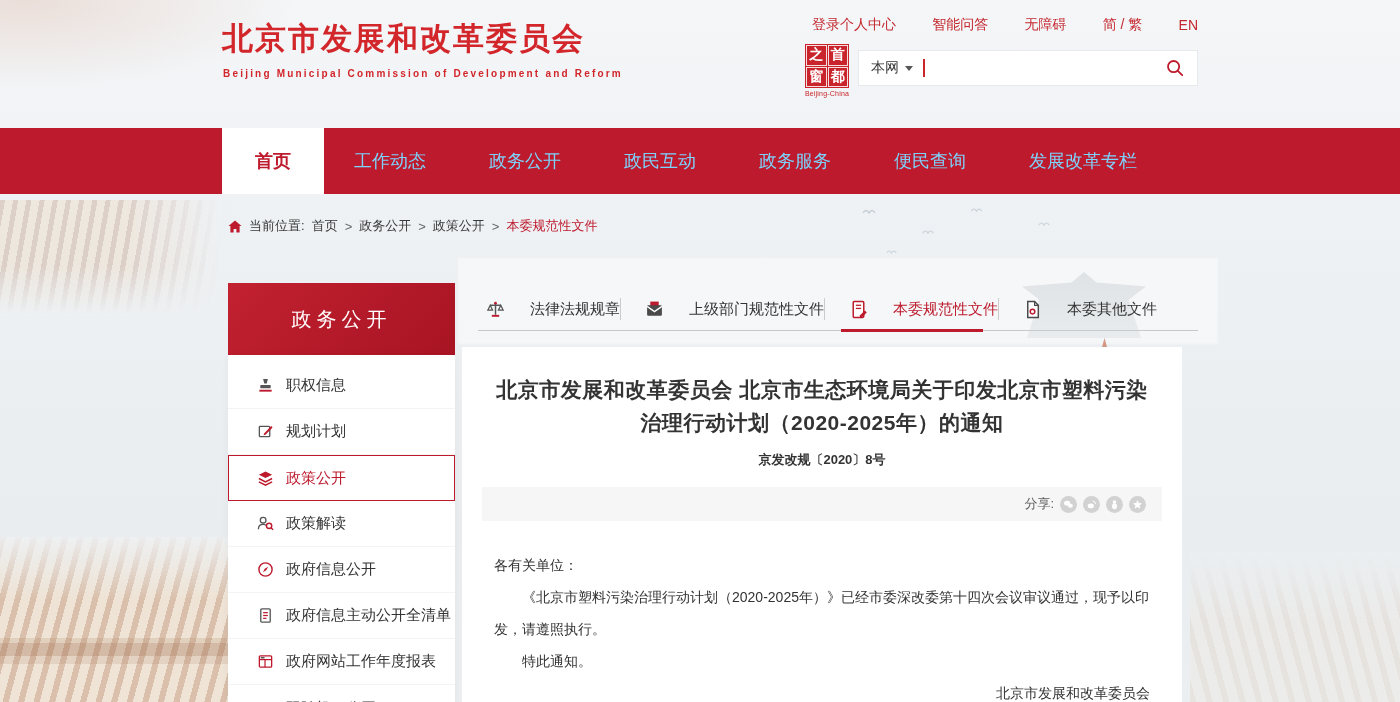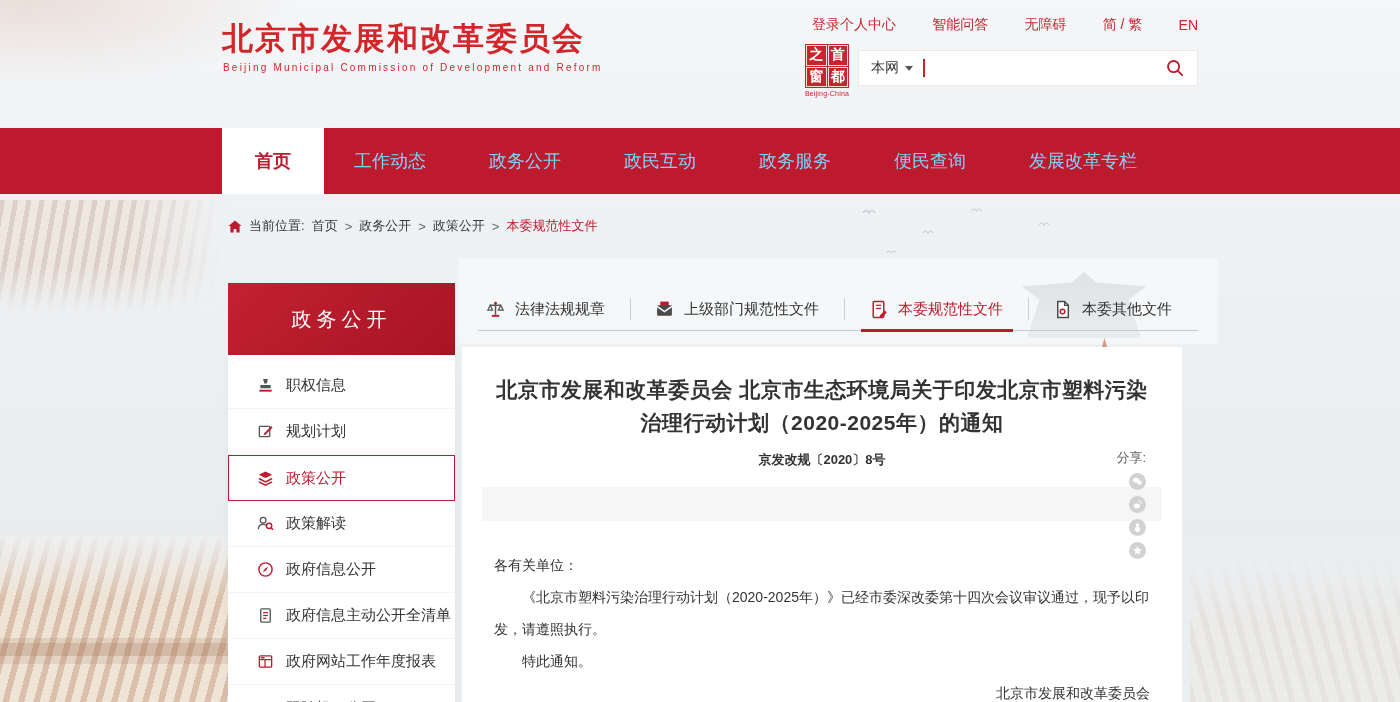--- a/index.html
+++ b/index.html
@@ -32,21 +32,21 @@
     background:linear-gradient(180deg,#6d7780,#aab2b8);
     clip-path:polygon(50% 0,60% 16%,100% 22%,86% 42%,96% 100%,4% 100%,14% 42%,0 22%,40% 16%);}
   .spire{top:338px;left:1100px;width:9px;height:16px;opacity:.6;
     background:#c25a3a;clip-path:polygon(50% 0,100% 100%,0 100%);}
   .bird{position:absolute;}
 
   
   .header{position:absolute;top:0;left:0;width:1400px;height:128px;}
   .site-title{position:absolute;left:222px;top:18px;font-size:31px;font-weight:bold;
     color:#d2262b;letter-spacing:2px;white-space:nowrap;}
-  .site-sub{position:absolute;left:223px;top:62px;font-size:10px;font-weight:normal;
+  .site-sub{position:absolute;left:223px;top:68px;font-size:10px;font-weight:bold;
     color:#d2262b;letter-spacing:2.2px;white-space:nowrap;}
   .top-links{position:absolute;left:812px;top:16px;width:386px;display:flex;
     justify-content:space-between;align-items:center;font-size:14px;}
   .top-links span{color:#c4282f;cursor:pointer;white-space:nowrap;}
   .seal{position:absolute;left:803px;top:44px;width:48px;text-align:center;cursor:pointer;}
   .seal-box{width:44px;height:44px;margin:0 auto;border:1px solid #c9242b;background:#c9242b;
     display:grid;grid-template-columns:1fr 1fr;grid-template-rows:1fr 1fr;gap:1px;}
   .seal-box b{background:#c9242b;color:#fff;font-size:14px;font-weight:bold;
     display:flex;align-items:center;justify-content:center;box-shadow:inset 0 0 0 1px rgba(255,255,255,.85);}
   .seal-caption{font-size:7px;color:#c9242b;margin-top:2px;letter-spacing:.2px;}
@@ -81,37 +81,37 @@
     box-shadow:0 2px 8px rgba(0,0,0,.05);padding-top:8px;overflow:hidden;}
   .side-item{height:46px;display:flex;align-items:center;gap:12px;padding-left:28px;
     font-size:15px;color:#333;cursor:pointer;border-bottom:1px solid #f4f4f4;}
   .side-item:last-child{border-bottom:none;}
   .side-item.active{box-shadow:inset 0 0 0 1px #bd1a2d;color:#bd1a2d;border-bottom:none;}
   .side-item .ico{width:18px;height:18px;flex:0 0 18px;display:flex;align-items:center;justify-content:center;}
 
   
   .tabs{position:absolute;left:478px;top:288px;width:720px;height:43px;display:flex;
     align-items:center;border-bottom:1px solid #c9c9c9;padding-left:8px;}
-  .tab{position:relative;display:flex;align-items:center;gap:10px;font-size:15px;color:#333;
-    cursor:pointer;padding-right:25px;margin-right:24px;border-right:1px solid #ccc;height:22px;white-space:nowrap;}
+  .tab{position:relative;display:flex;align-items:center;gap:25px;font-size:15px;color:#333;
+    cursor:pointer;margin-right:24px;border-right:1px solid #ccc;height:22px;white-space:nowrap;}
   .tab:last-child{border-right:none;}
   .tab.active{color:#bd1a2d;}
   .tab.active::after{content:"";position:absolute;left:-8px;right:15px;bottom:-12px;height:3px;background:#bd1a2d;}
   .tab .ico{width:19px;height:19px;display:flex;align-items:center;justify-content:center;}
 
   
   .article{position:absolute;left:462px;top:347px;width:720px;height:355px;background:#fff;
     padding:26px 20px 0;}
   .article-title{margin:0 10px;text-align:center;font-size:21px;font-weight:bold;color:#333;
     line-height:33px;letter-spacing:.5px;}
   .doc-number{text-align:center;font-size:13px;color:#333;margin-top:12px;font-weight:bold;}
   .meta-bar{margin-top:18px;height:34px;background:#f6f6f6;display:flex;align-items:center;
     padding:0 16px;font-size:13px;color:#5f5f5f;}
   .meta-left{display:flex;gap:16px;}
-  .meta-share{margin-left:auto;display:flex;align-items:flex-end;gap:6px;flex-direction:column;}
+  .meta-share{margin-left:auto;display:flex;align-items:center;gap:6px;}
   .share-circle{width:17px;height:17px;border-radius:50%;background:#d2d2d2;cursor:pointer;
     display:flex;align-items:center;justify-content:center;}
   .article-body{margin:28px 12px 0;font-size:14px;line-height:32px;color:#333;}
   .article-body p{margin:0;}
   .p-indent{text-indent:2em;}
   .p-sign{text-align:right;}
 </style>
 </head>
 <body>
 

